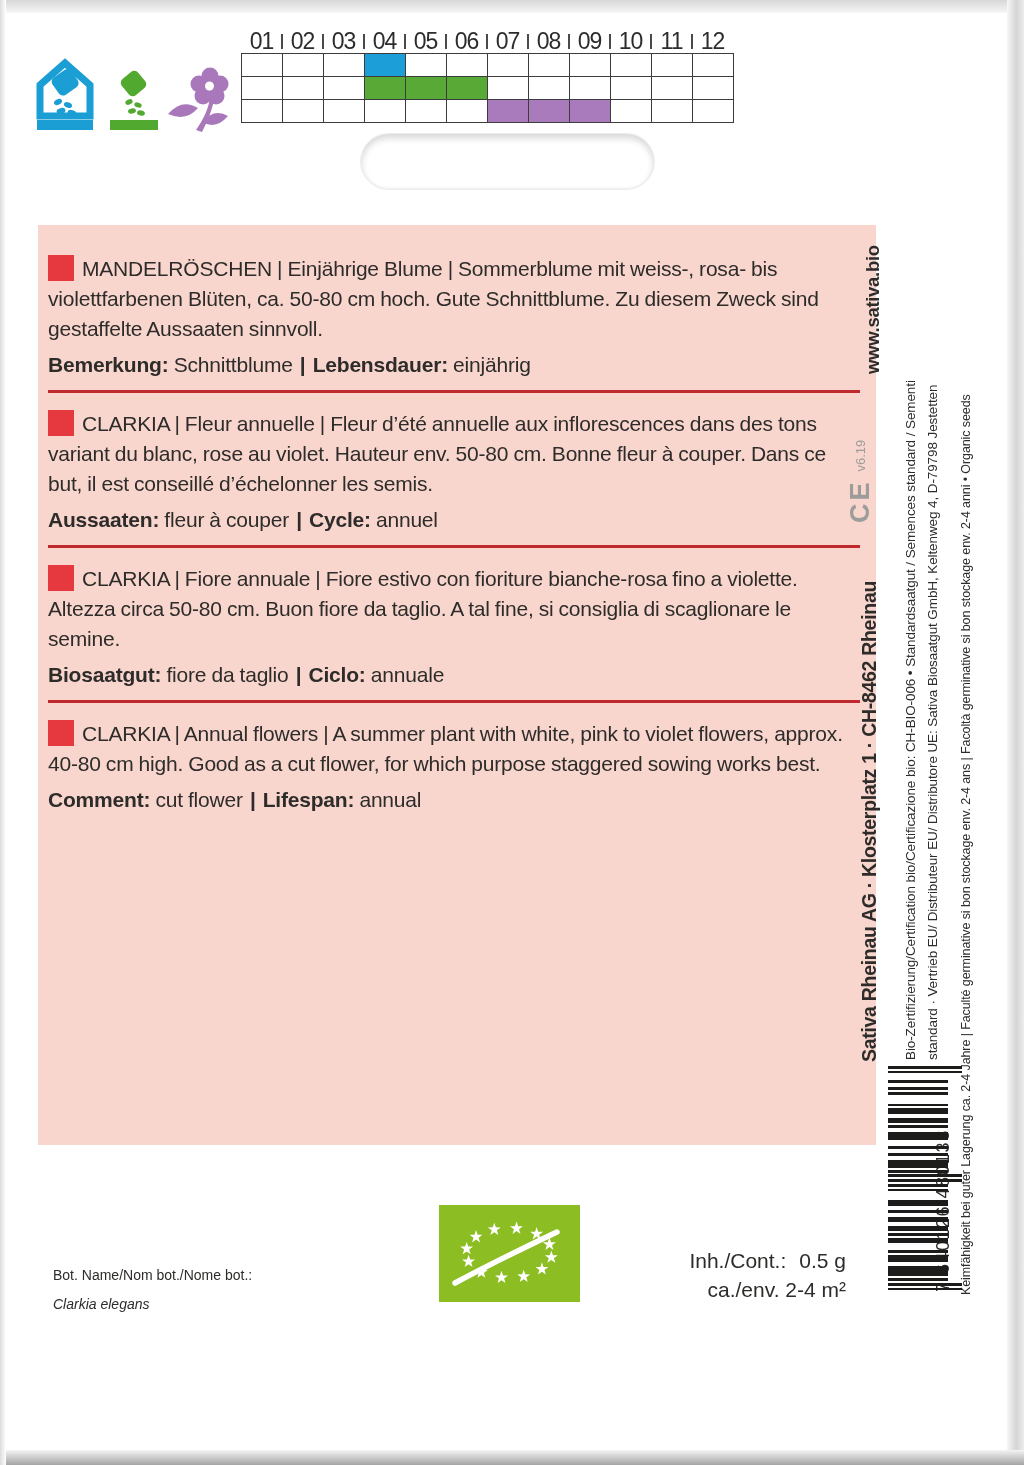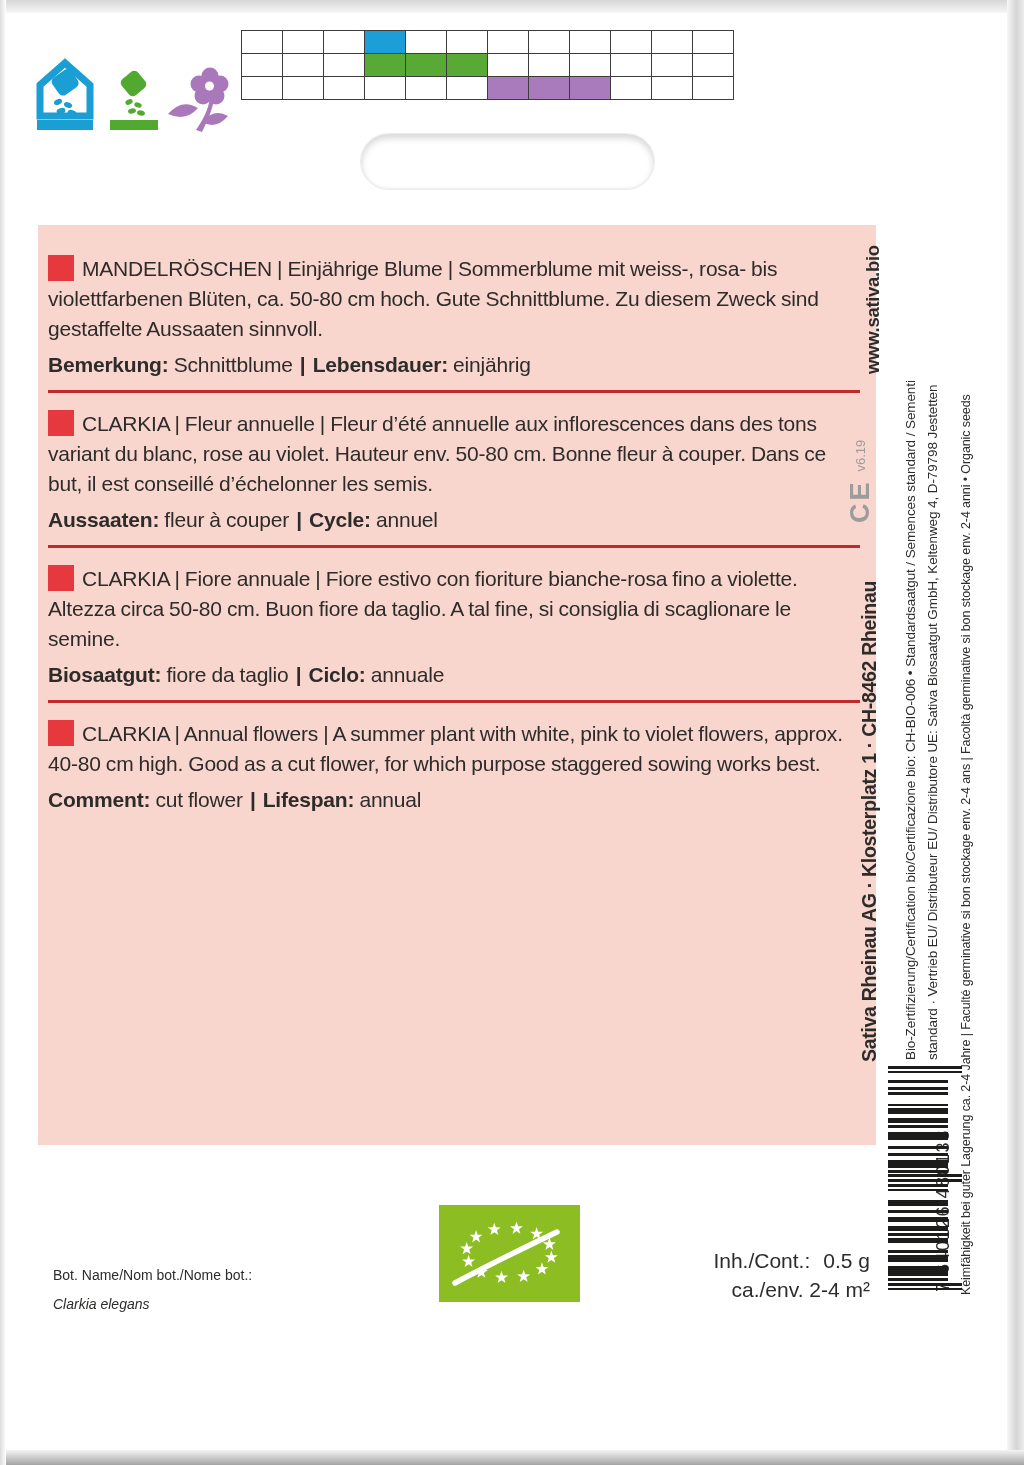--- a/index.html
+++ b/index.html
@@ -55,21 +55,21 @@
   .smallA { left:919px; top:1044px; width:836px; height:16px; font-size:13.5px; line-height:16px; letter-spacing:-0.1px; }
   .smallB { left:941px; top:1044px; width:836px; height:16px; font-size:13.5px; line-height:16px; letter-spacing:-0.1px; }
   .smallC { left:974px; top:1280px; width:1069px; height:15px; font-size:12.5px; line-height:15px; letter-spacing:-0.1px; }
   .bcdigits { left:952px; top:1274px; width:214px; height:18px; font-size:18px; letter-spacing:1.5px; line-height:18px; }
 
   .barcode { position:absolute; left:888px; top:1066px; }
 
   
   .botname { position:absolute; left:53px; top:1261px; font-size:14px; line-height:29px; }
   .botname .sci { font-style:italic; }
-  .content { position:absolute; left:698px; top:1246px; width:172px; text-align:right; font-size:21px; line-height:29px; }
+  .content { position:absolute; left:674px; top:1246px; width:172px; text-align:right; font-size:21px; line-height:29px; }
   .content .val { margin-left:13px; }
   .eulogo { position:absolute; left:439px; top:1205px; }
 </style>
 </head>
 <body>
 
 <div class="page">
 
   <div class="icons">
     <svg width="62" height="76" viewBox="0 0 62 76" style="position:absolute;left:0;top:2px">
@@ -98,20 +98,34 @@
           <circle cx="33" cy="20" r="8.5"></circle>
         <path d="M44 34 C42 46 38 54 30 66 L36 68 C42 56 46 46 48 36 Z"></path>
         <path d="M2 50 Q16 34 32 44 Q20 58 2 50 Z"></path>
         <path d="M36 58 Q48 44 62 52 Q50 66 36 58 Z"></path>
       </g>
       <circle cx="43.5" cy="22" r="4.5" fill="#fff"></circle>
     </svg>
   </div>
 
   <div class="calendar">
+    <div class="cal-labels">
+        <div class="cal-label">01</div>
+        <div class="cal-label">02</div>
+        <div class="cal-label">03</div>
+        <div class="cal-label">04</div>
+        <div class="cal-label">05</div>
+        <div class="cal-label">06</div>
+        <div class="cal-label">07</div>
+        <div class="cal-label">08</div>
+        <div class="cal-label">09</div>
+        <div class="cal-label">10</div>
+        <div class="cal-label">11</div>
+        <div class="cal-label">12</div>
+      </div>
     <div class="cal-grid">
         <div class="cal-bar" style="left: 123px; top: 0px; width: 41px; background: rgb(28, 159, 216);"></div>
         <div class="cal-bar" style="left: 123px; top: 23px; width: 123px; background: rgb(88, 169, 54);"></div>
         <div class="cal-bar" style="left: 246px; top: 46px; width: 123px; background: rgb(169, 122, 188);"></div>
         <div class="cal-cells">
           <div class="cal-cell"></div>
           <div class="cal-cell"></div>
           <div class="cal-cell"></div>
           <div class="cal-cell"></div>
           <div class="cal-cell"></div>

